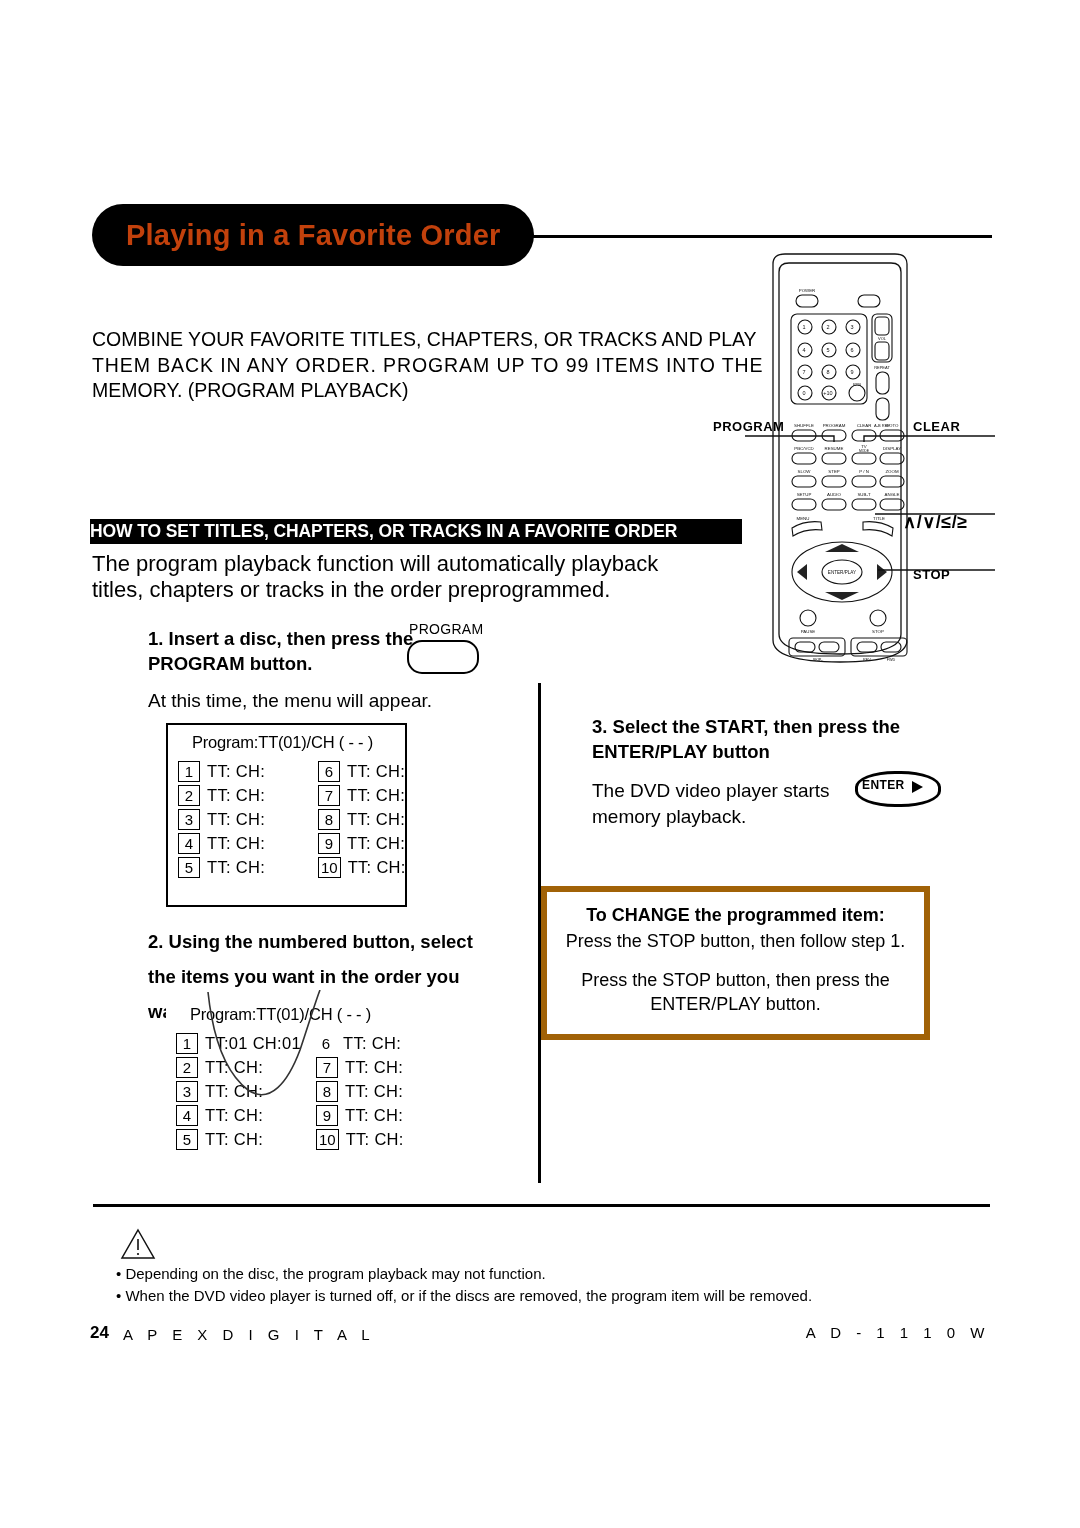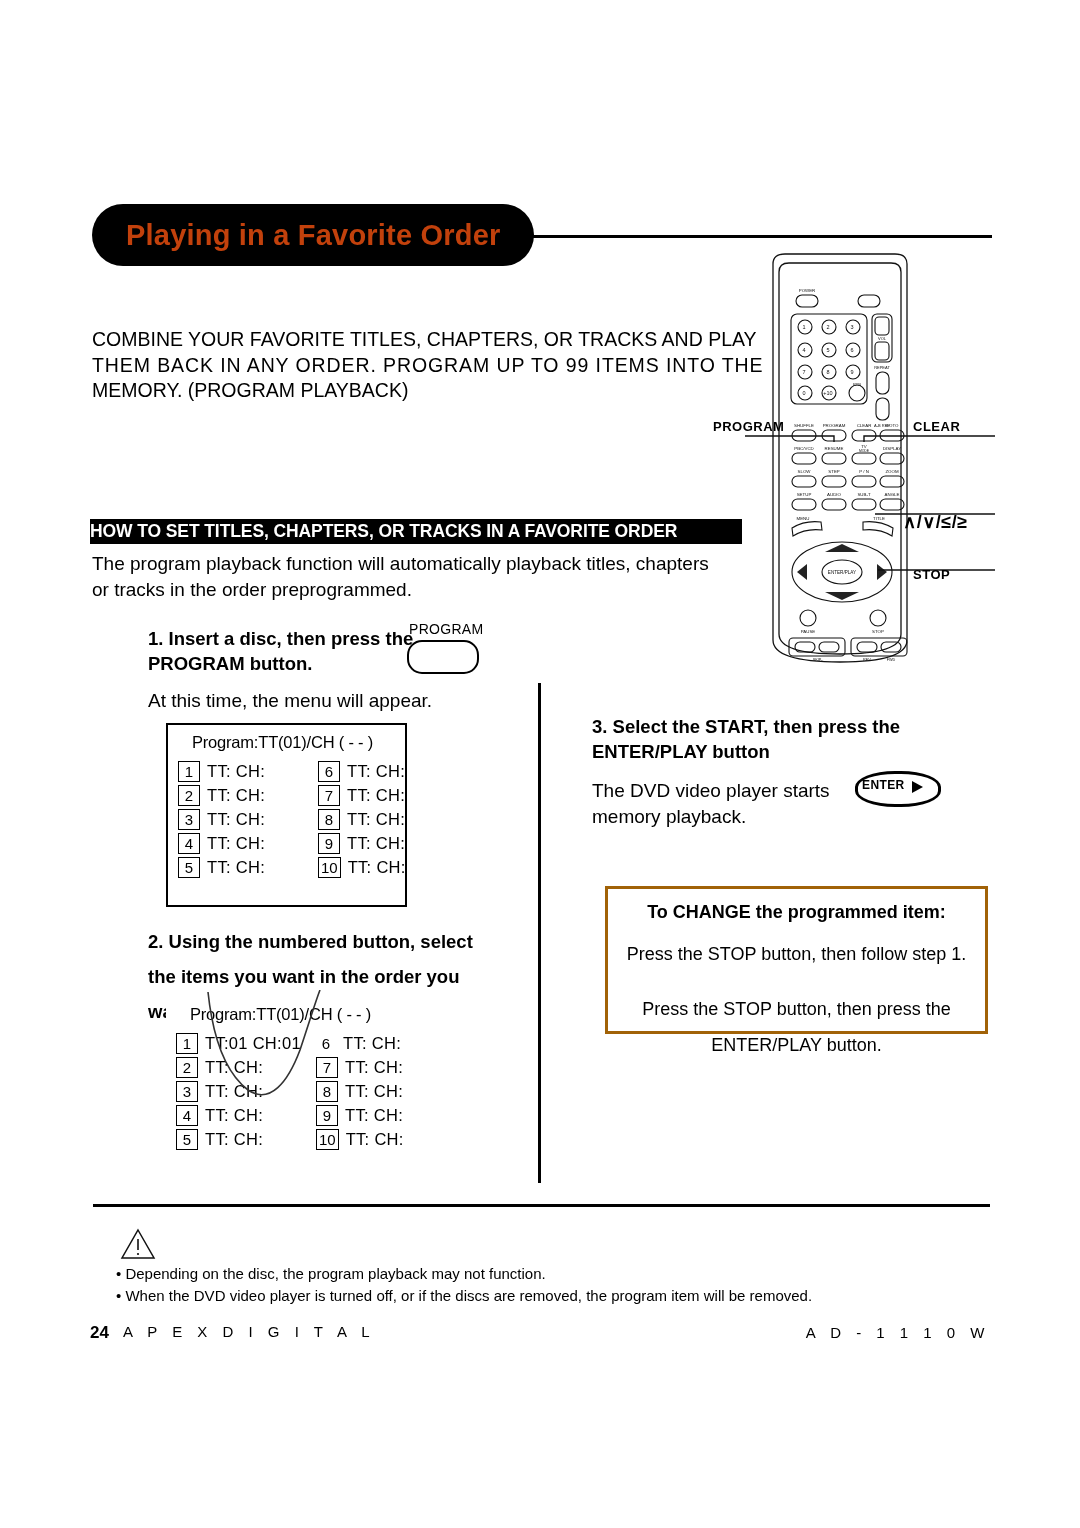--- a/index.html
+++ b/index.html
@@ -43,21 +43,21 @@
   .sect{
     position:absolute;left:90px;top:519px;width:652px;height:25px;
     background:#000;color:#fff;
     font-size:17.5px;font-weight:bold;
     display:flex;align-items:center;
     padding-left:0;
     letter-spacing:-0.1px;
   }
   .sect-body{
     position:absolute;left:92px;top:551px;width:620px;
-    font-size:19px;line-height:26px;
+    font-size:22px;line-height:26px;
   }
 
   
   .vdiv{position:absolute;left:538px;top:683px;width:3px;height:500px;background:#000;}
 
   
   .step1{position:absolute;left:148px;top:626px;width:300px;
          font-size:18.5px;font-weight:bold;line-height:25px;}
   .prog-btn-label{position:absolute;left:409px;top:621px;font-size:14px;letter-spacing:0.3px;}
   .prog-btn{position:absolute;left:407px;top:640px;width:68px;height:30px;
@@ -101,37 +101,37 @@
               font-size:19px;line-height:26px;}
   .enter-btn{position:absolute;left:855px;top:771px;width:84px;height:34px;}
   .enter-btn .oval{position:absolute;left:0;top:0;width:80px;height:30px;
                    border:3px solid #000;border-radius:40px/16px;background:#fff;}
   .enter-btn .lbl{position:absolute;left:7px;top:7px;font-size:12px;font-weight:bold;
                   letter-spacing:0.4px;}
   .enter-btn .tri{position:absolute;left:57px;top:10px;width:0;height:0;
                   border-left:11px solid #000;border-top:6px solid transparent;
                   border-bottom:6px solid transparent;}
 
-  .tipbox{position:absolute;left:605px;top:886px;width:377px;height:142px;
-          border:3px solid #a16207;background:#fff;}
+  .tipbox{position:absolute;left:541px;top:886px;width:377px;height:142px;
+          border:6px solid #a16207;background:#fff;}
   .tipbox .ttl{text-align:center;font-size:18px;font-weight:bold;margin-top:13px;}
-  .tipbox .txt{text-align:center;font-size:18px;margin-top:19px;line-height:24px;}
+  .tipbox .txt{text-align:center;font-size:18px;margin-top:3px;line-height:24px;}
   .tipbox .gap{height:12px;}
 
   
   .hr-bottom{position:absolute;left:93px;top:1204px;width:897px;height:3px;background:#000;}
   .warn-tri{position:absolute;left:120px;top:1228px;width:36px;height:32px;}
   .notes{position:absolute;left:116px;top:1263px;width:790px;
          font-size:15px;line-height:22px;}
   .foot{position:absolute;left:90px;top:1323px;width:900px;
         display:flex;justify-content:space-between;align-items:baseline;}
   .foot .pg{font-size:17px;font-weight:bold;}
   .foot .brand{font-size:15px;letter-spacing:5.5px;margin-left:14px;}
   .foot .model{font-size:15px;letter-spacing:5.5px;}
-  .foot-left{display:flex;align-items:flex-start;}
+  .foot-left{display:flex;align-items:flex-end;}
 
   
   .remote{position:absolute;left:745px;top:250px;width:250px;height:420px;}
   .callout{position:absolute;font-size:13px;font-weight:bold;letter-spacing:0.5px;}
   #co-program{left:713px;top:419px;}
   #co-clear{left:913px;top:419px;}
   #co-arrows{left:903px;top:511px;font-size:18px;font-weight:bold;}
   #co-stop{left:913px;top:567px;}
 </style>
 </head>
@@ -293,21 +293,21 @@
     <div class="oval"></div>
     <div class="lbl">ENTER</div>
     <div class="tri"></div>
   </div>
 
   <div class="tipbox">
     <div class="ttl">To CHANGE the programmed item:</div>
     <div class="txt">Press the STOP button, then follow step 1.</div>
     <div class="gap"></div>
     <div class="txt">Press the STOP button, then press the</div>
-    <div class="txt" style="margin-top:12px">ENTER/PLAY button.</div>
+    <div class="txt" style="margin-top:0">ENTER/PLAY button.</div>
   </div>
 
   <svg class="remote" viewBox="0 0 250 420">
     <g fill="none" stroke="#111" stroke-width="1.3">
 
       <path d="M28 14 Q28 4 40 4 L150 4 Q162 4 162 14 L162 390 Q162 412 95 412 Q28 412 28 390 Z"></path>
       <path d="M34 22 Q34 13 44 13 L146 13 Q156 13 156 22 L156 384 Q156 404 95 404 Q34 404 34 384 Z"></path>
     </g>
     <g fill="none" stroke="#111" stroke-width="1.1">
 

